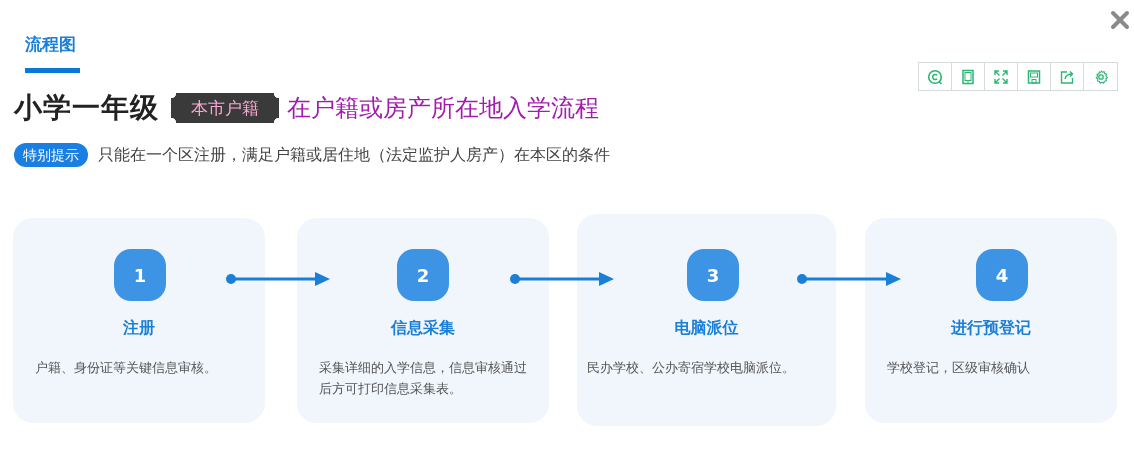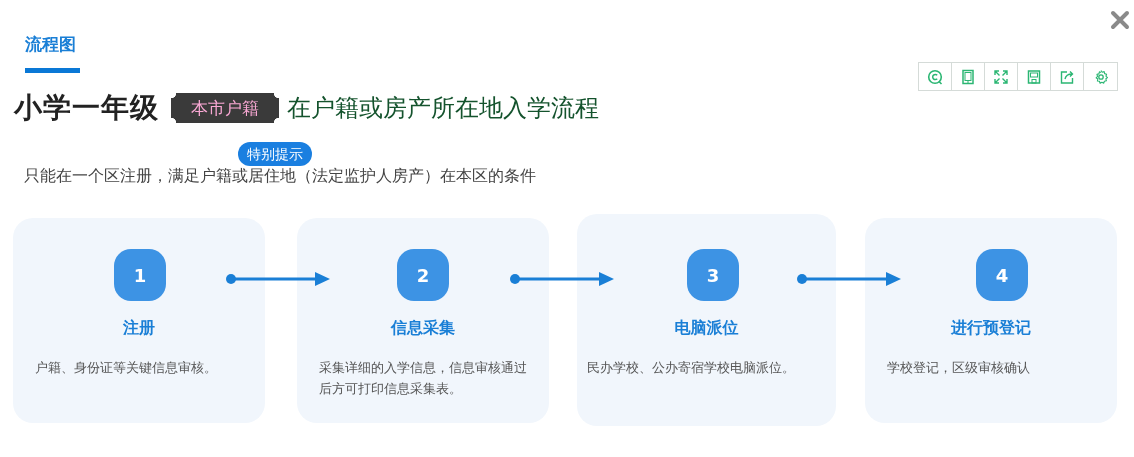--- a/index.html
+++ b/index.html
@@ -19,23 +19,23 @@
   .tool svg { width: 16px; height: 16px; }
 
   .title-row { position: absolute; left: 14px; top: 90px; height: 36px; display: flex; align-items: center; }
   .title-main { font-size: 28px; font-weight: bold; color: #222; letter-spacing: 1px; }
   .title-pill { margin-left: 12px; position: relative; background: #3a3a3a; color: #f9a8d4; font-size: 17px; padding: 4px 20px; line-height: 22px; }
   .title-pill::before, .title-pill::after { content: ""; position: absolute; top: 0; bottom: 0; width: 6px; background:
      radial-gradient(circle at 0 0, #fff 5px, transparent 5.5px) top left / 6px 6px no-repeat,
      radial-gradient(circle at 0 100%, #fff 5px, transparent 5.5px) bottom left / 6px 6px no-repeat; }
   .title-pill::before { left: 0; }
   .title-pill::after { right: 0; transform: scaleX(-1); }
-  .title-sub { margin-left: 8px; font-size: 24px; color: #14532d; }
+  .title-sub { margin-left: 8px; font-size: 24px; color: #a21caf; }
 
-  .tip-row { position: absolute; left: 14px; top: 142px; height: 26px; display: flex; align-items: center; flex-direction: column; }
+  .tip-row { position: absolute; left: 14px; top: 142px; height: 26px; display: flex; align-items: center; }
   .tip-badge { background: #1a7fe0; color: #fff; font-size: 14px; padding: 3px 9px; border-radius: 13px; line-height: 18px; }
   .tip-text { margin-left: 10px; font-size: 16px; color: #444; }
 
   .steps { position: absolute; left: 0; top: 0; }
   .card { position: absolute; background: #f1f6fc; border-radius: 20px; }
   .badge { position: absolute; width: 52px; height: 52px; border-radius: 17px; background: #3d93e4; color: #fff; font-weight: bold; font-size: 18px; display: flex; align-items: center; justify-content: center; }
   .step-title { position: absolute; width: 100%; text-align: center; font-size: 16px; font-weight: bold; color: #1a7fd6; }
   .step-desc { position: absolute; left: 22px; right: 22px; text-align: left; font-size: 13px; color: #555; line-height: 21px; }
   .arrow { position: absolute; }
 </style>

